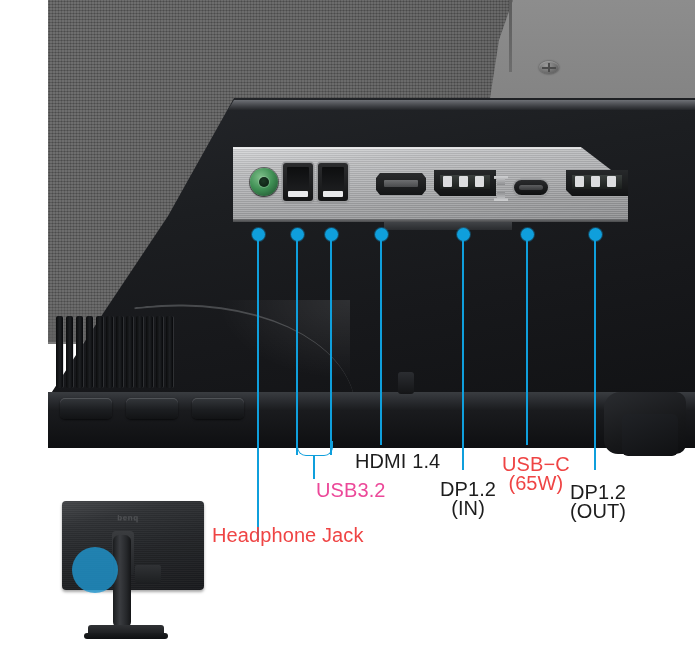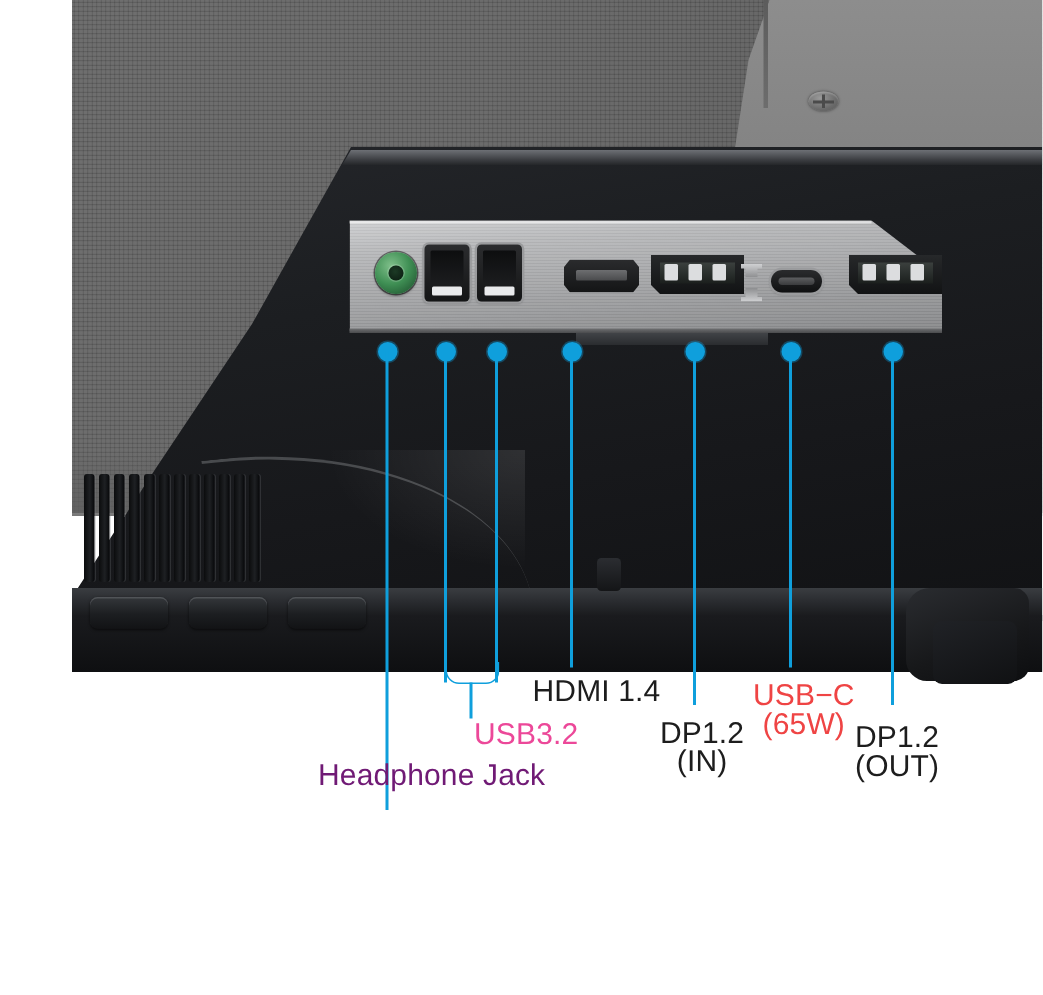--- a/index.html
+++ b/index.html
@@ -349,21 +349,21 @@
   <div class="dp" style="left:566px">
     <div class="dp-inner"></div>
     <div class="dp-pin" style="left:9px"></div>
     <div class="dp-pin" style="left:25px"></div>
     <div class="dp-pin" style="left:41px"></div>
   </div>
 
   <div id="callout-layer">
       <div class="dot" style="left: 251.5px; top: 227.5px; background: rgb(15, 159, 220);"></div>
       <div class="lead" style="left: 257.2px; top: 234px; height: 306px; background: rgb(15, 159, 220);"></div>
-      <div class="lbl" style="left: 212px; top: 508px; color: #701a75; text-align: center;">Headphone Jack</div>
+      <div class="lbl" style="left: 212px; top: 526px; color: #ef4444; text-align: center;">Headphone Jack</div>
       <div class="dot" style="left: 290.5px; top: 227.5px; background: rgb(15, 159, 220);"></div>
       <div class="lead" style="left: 296.2px; top: 234px; height: 221px; background: rgb(15, 159, 220);"></div>
       <div class="dot" style="left: 324.5px; top: 227.5px; background: rgb(15, 159, 220);"></div>
       <div class="lead" style="left: 330.2px; top: 234px; height: 221px; background: rgb(15, 159, 220);"></div>
       <div class="bracket" style="left: 297px; top: 441px; width: 34px; height: 14px; border-color: rgb(15, 159, 220);"></div>
       <div class="lead" style="left: 313.2px; top: 455px; height: 24px; background: rgb(15, 159, 220);"></div>
       <div class="lbl" style="left: 285px; top: 481px; color: #ec4899; margin-left: 31px;">USB3.2</div>
       <div class="dot" style="left: 374.5px; top: 227.5px; background: rgb(15, 159, 220);"></div>
       <div class="lead" style="left: 380.2px; top: 234px; height: 211px; background: rgb(15, 159, 220);"></div>
       <div class="lbl" style="left: 355px; top: 452px; color: rgb(29, 29, 29);">HDMI 1.4</div>
@@ -374,14 +374,25 @@
       <div class="dot" style="left: 520.5px; top: 227.5px; background: rgb(15, 159, 220);"></div>
       <div class="lead" style="left: 526.2px; top: 234px; height: 211px; background: rgb(15, 159, 220);"></div>
       <div class="lbl" style="left: 502px; top: 455px; color: #ef4444;">USB−C
 (65W)</div>
       <div class="dot" style="left: 588.5px; top: 227.5px; background: rgb(15, 159, 220);"></div>
       <div class="lead" style="left: 594.2px; top: 234px; height: 236px; background: rgb(15, 159, 220);"></div>
       <div class="lbl" style="left: 570px; top: 483px; color: rgb(29, 29, 29);">DP1.2
 (OUT)</div>
     </div>
 
+  <div class="thumb">
+    <div class="t-screen"></div>
+    <div class="t-logo">BenQ</div>
+    <div class="t-vesa"></div>
+    <div class="t-vesa-slot"></div>
+    <div class="t-port"></div>
+    <div class="t-neck"></div>
+    <div class="t-foot"></div>
+    <div class="t-foot2"></div>
+    <div class="t-hl"></div>
+  </div>
 
 </div>
 
 </body></html>

